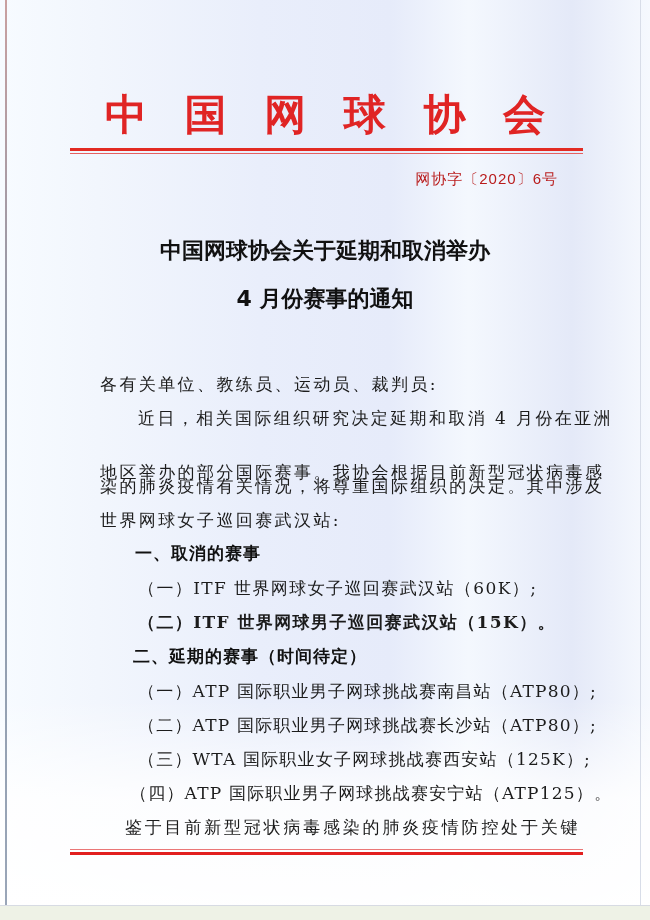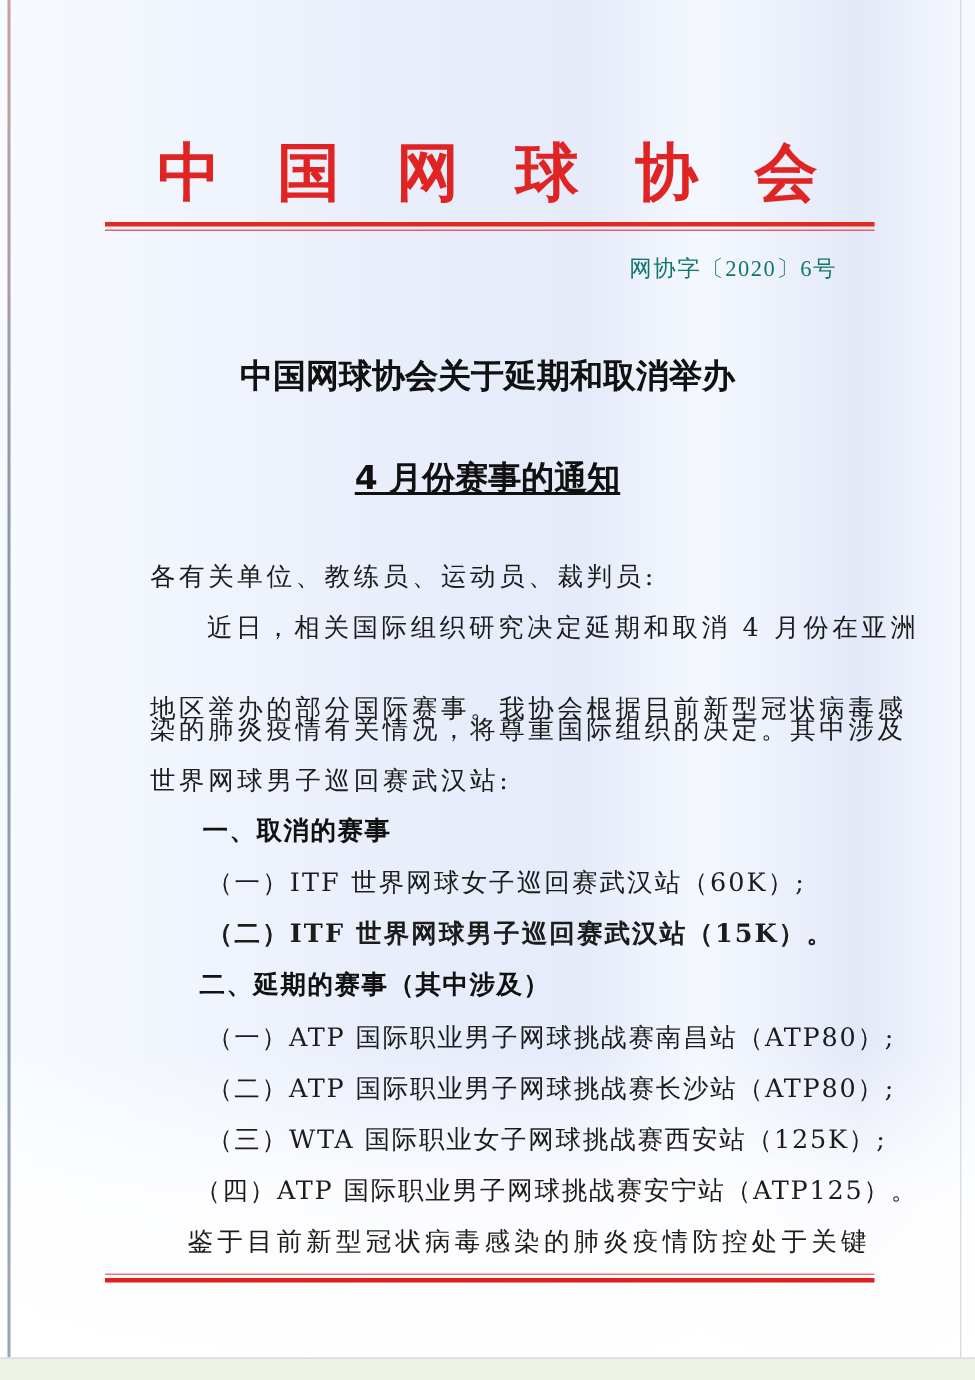--- a/index.html
+++ b/index.html
@@ -38,30 +38,30 @@
     }
     .masthead span { display: block; line-height: 50px; }
     .rule-top-thick {
       position: absolute; left: 70px; top: 148px; width: 513px; height: 3px; background: #e22a22;
     }
     .rule-top-thin {
       position: absolute; left: 70px; top: 153px; width: 513px; height: 1px; background: #e66060;
     }
     .doc-number {
       position: absolute; right: 92px; top: 170px;
-      font-size: 15px; color: #0f766e; letter-spacing: 1px;
-      font-family: Liberation Serif, serif;
+      font-size: 15px; color: #b91c1c; letter-spacing: 1px;
+      font-family: Liberation Sans, sans-serif;
     }
     .title {
       position: absolute; left: 0; width: 650px; text-align: center;
       font-family: "DejaVu Sans", sans-serif; font-weight: bold; color: #111;
       font-size: 22px;
     }
     .title.l1 { top: 236px; }
-    .title.l2 { top: 304px; text-decoration: underline; }
+    .title.l2 { top: 284px; }
     .body-line {
       position: absolute; font-size: 17px; color: #1c1c1c; letter-spacing: 2.4px;
       white-space: nowrap; font-family: "DejaVu Serif", serif;
     }
     .heading-line {
       position: absolute; font-size: 17px; color: #111; font-weight: bold;
       white-space: nowrap; font-family: "DejaVu Sans", sans-serif; letter-spacing: 1px;
     }
     .rule-bot-thin {
       position: absolute; left: 70px; top: 849px; width: 513px; height: 1px; background: #ea7777;
@@ -94,27 +94,27 @@
 <div class="doc-number">网协字〔2020〕6号</div>
 
 <div class="title l1">中国网球协会关于延期和取消举办</div>
 <div class="title l2">4 月份赛事的通知</div>
 
 <div class="body-line" style="left:100px; top:373px;">各有关单位、教练员、运动员、裁判员:</div>
 
 <div class="body-line" style="left:138px; top:407px;">近日，相关国际组织研究决定延期和取消 4 月份在亚洲</div>
 <div class="body-line" style="left:100px; top:441px;margin-top:20px;">地区举办的部分国际赛事。我协会根据目前新型冠状病毒感</div>
 <div class="body-line" style="left:100px; top:475px;">染的肺炎疫情有关情况，将尊重国际组织的决定。其中涉及</div>
-<div class="body-line" style="left:100px; top:509px;">世界网球男子巡回赛武汉站:</div>
+<div class="body-line" style="left:100px; top:509px;">世界网球女子巡回赛武汉站:</div>
 
 <div class="heading-line" style="left:135px; top:542px;">一、取消的赛事</div>
 <div class="body-line" style="left:138px; top:577px; letter-spacing:1.4px;text-align:center;">（一）ITF 世界网球女子巡回赛武汉站（60K）;</div>
 <div class="body-line" style="left:138px; top:611px; letter-spacing:1.4px;font-weight:bold;">（二）ITF 世界网球男子巡回赛武汉站（15K）。</div>
 
-<div class="heading-line" style="left:133px; top:645px;">二、延期的赛事（其中涉及）</div>
+<div class="heading-line" style="left:133px; top:645px;">二、延期的赛事（时间待定）</div>
 <div class="body-line" style="left:138px; top:680px; letter-spacing:1.2px;">（一）ATP 国际职业男子网球挑战赛南昌站（ATP80）;</div>
 <div class="body-line" style="left:138px; top:714px; letter-spacing:1.2px;">（二）ATP 国际职业男子网球挑战赛长沙站（ATP80）;</div>
 <div class="body-line" style="left:138px; top:748px; letter-spacing:1.2px;">（三）WTA 国际职业女子网球挑战赛西安站（125K）;</div>
 <div class="body-line" style="left:130px; top:782px; letter-spacing:1.2px;">（四）ATP 国际职业男子网球挑战赛安宁站（ATP125）。</div>
 
 <div class="body-line" style="left:125px; top:816px; letter-spacing:2.8px;">鉴于目前新型冠状病毒感染的肺炎疫情防控处于关键</div>
 
 <div class="rule-bot-thin"></div>
 <div class="rule-bot-thick"></div>
 

